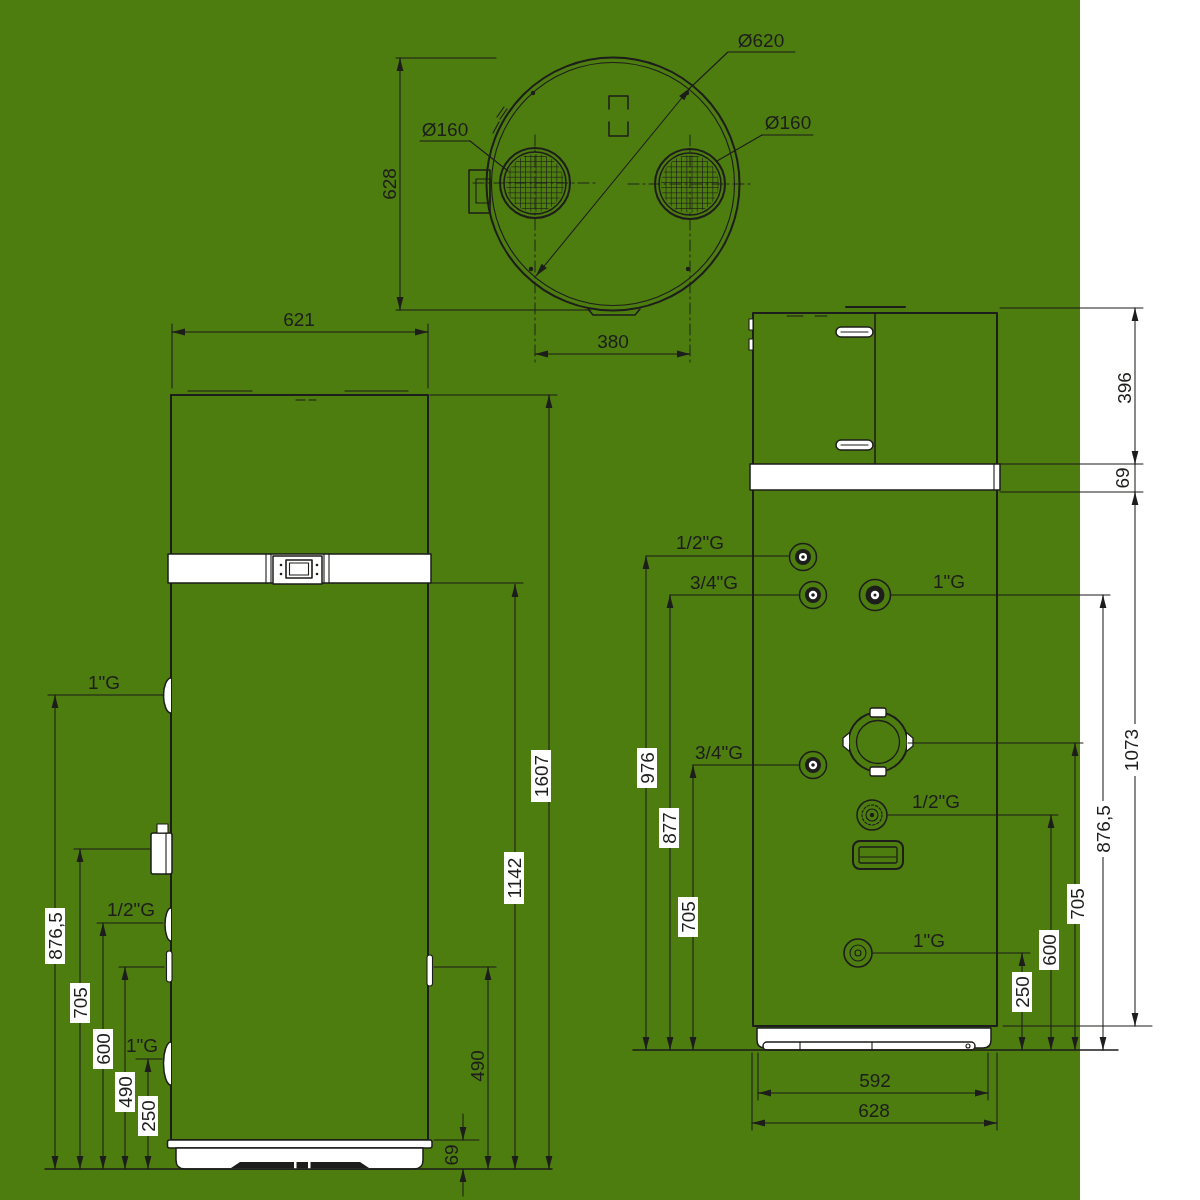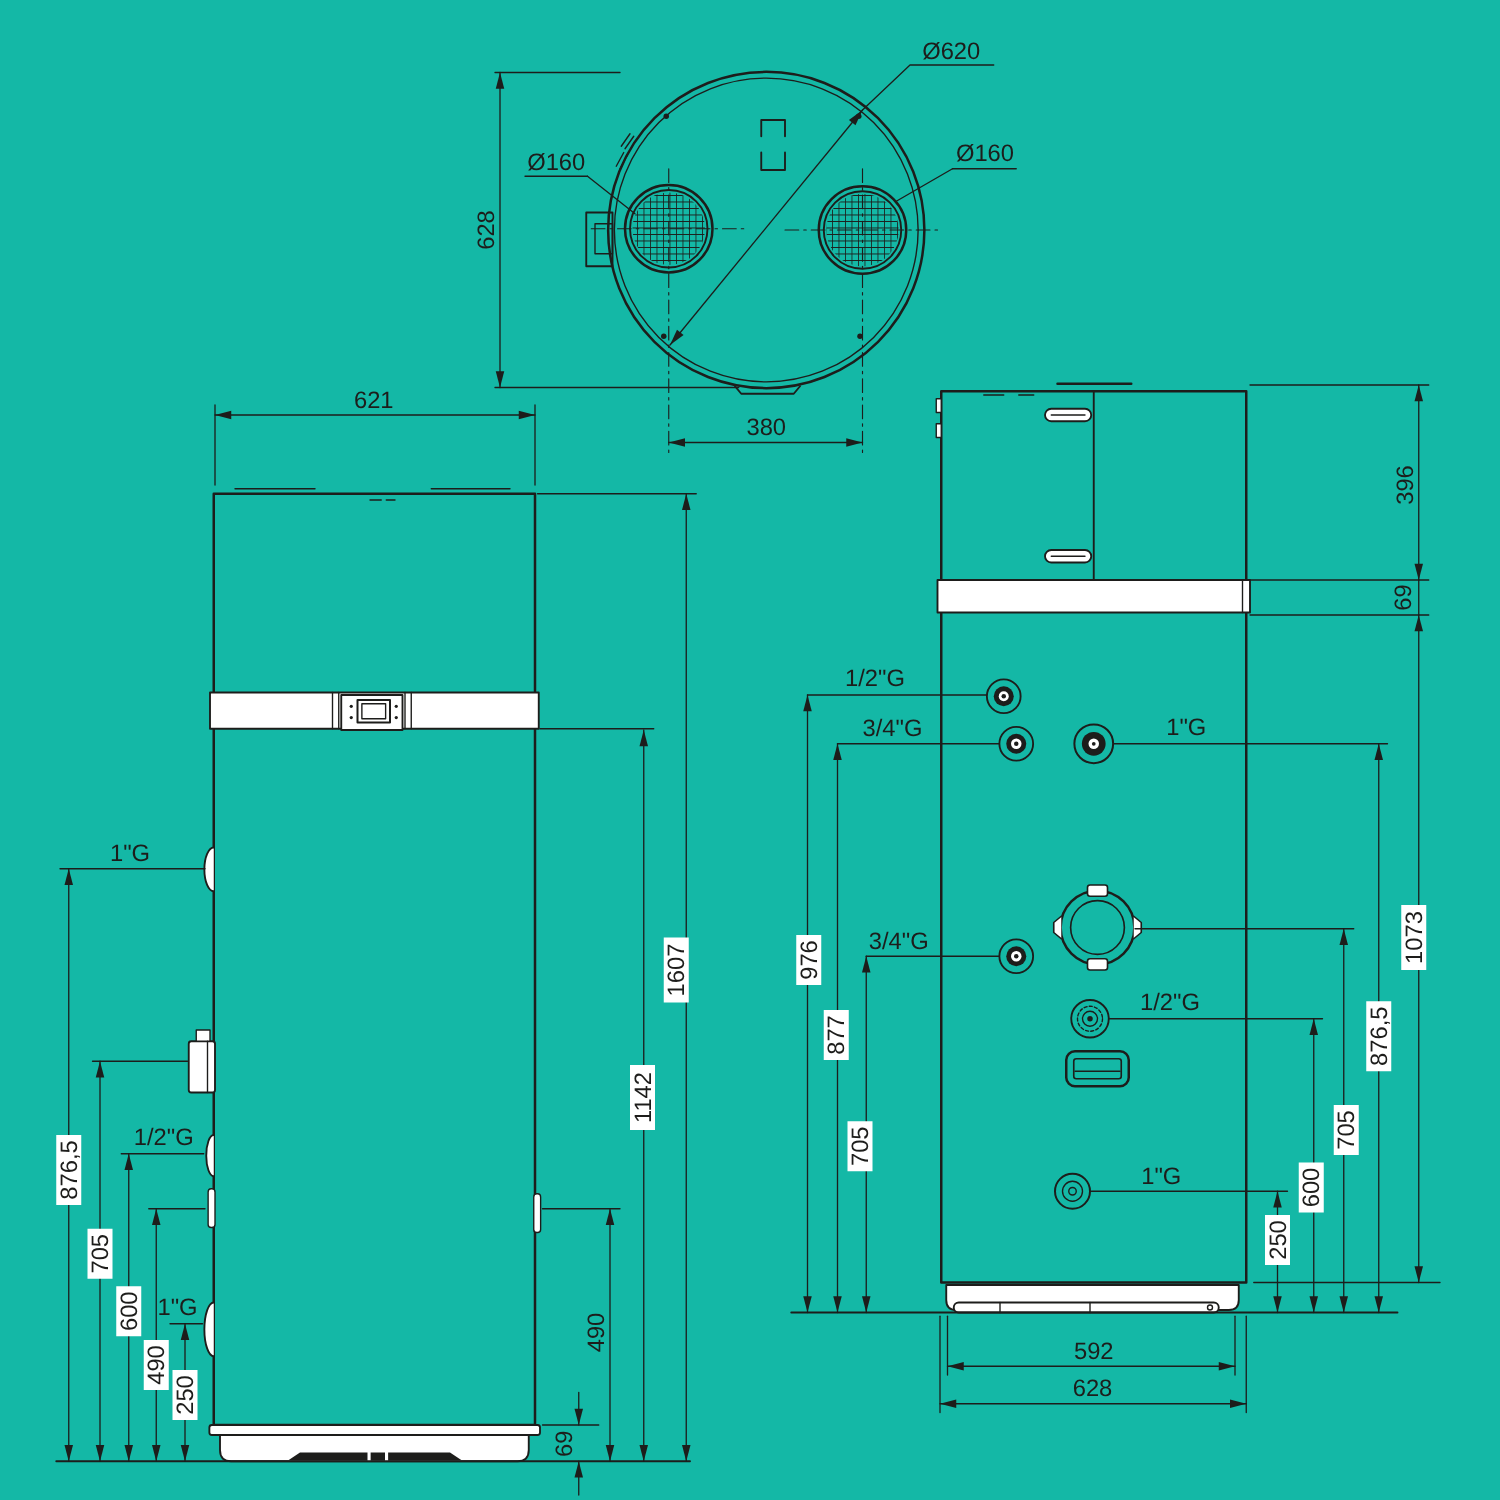--- a/index.html
+++ b/index.html
@@ -1,16 +1,16 @@
 <!DOCTYPE html>
 <html><head>
 <meta charset="utf-8">
 <style>
   html,body{margin:0;padding:0;background:#ffffff;}
-  .stage{width:1200px;height:1200px;background:#14b8a6;position:relative;font-family:"Liberation Sans",sans-serif;}
+  .stage{width:1080px;height:1200px;background:#4d7c0f;position:relative;font-family:"Liberation Sans",sans-serif;}
   svg line, svg path, svg rect, svg circle, svg polyline{stroke:#1d1d1b;fill:none;stroke-linecap:round;stroke-linejoin:round;}
   .s2{stroke-width:2px;}
   .s16{stroke-width:1.6px;}
   .s15{stroke-width:1.5px;}
   .s13{stroke-width:1.3px;}
   .s1{stroke-width:1.1px;}
   .dim{stroke-width:1.05px;}
   .cl{stroke-width:0.9px;stroke-dasharray:11 4 2 4;}
   .knurl{stroke-dasharray:2.4 1.8;}
   .fw{fill:#ffffff;}

